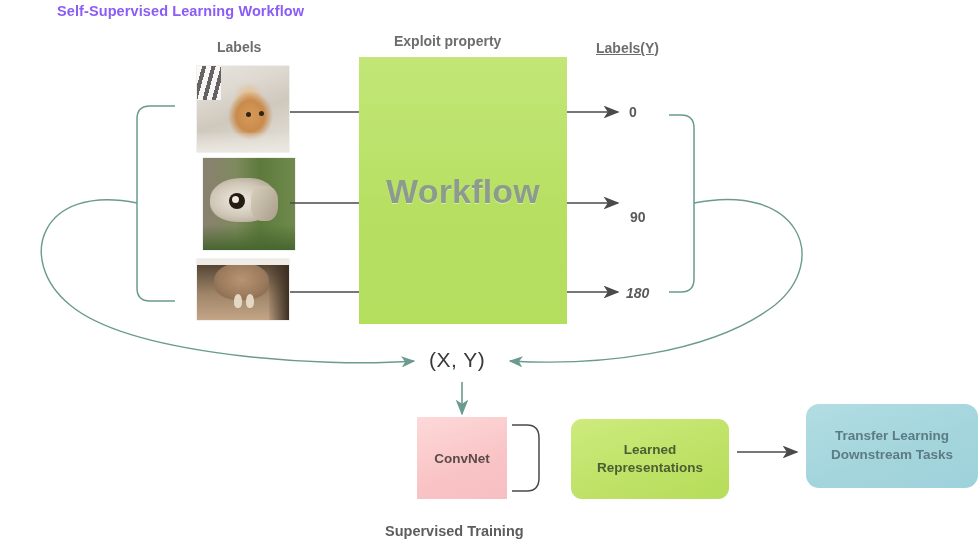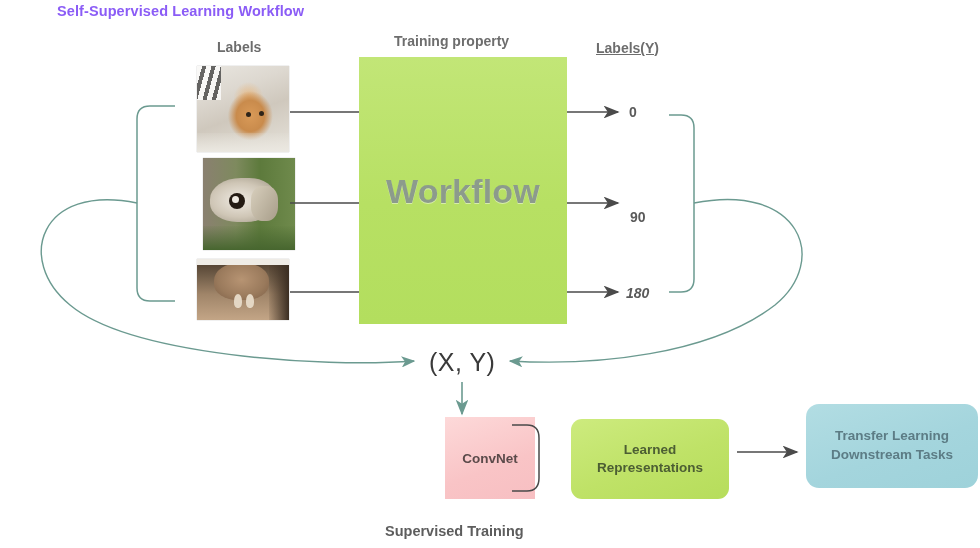--- a/index.html
+++ b/index.html
@@ -75,21 +75,21 @@
   }
   #lab0 { left: 629px; top: 104px; }
   #lab1 { left: 630px; top: 209px; }
   #lab2 { left: 626px; top: 285px; font-style: italic; }
 
   
   #convnet-box {
     left: 417px; top: 417px;
     width: 90px; height: 82px;
     background: linear-gradient(160deg,#fdd9d9 0%, #f9c4c6 60%, #f7bfc2 100%);
-    display: flex; align-items: center; justify-content: center; margin-left: 28px;
+    display: flex; align-items: center; justify-content: center;
   }
   #convnet-label {
     font-size: 13.5px; font-weight: bold; color: #5b4a4a;
   }
 
   #learned-box {
     left: 571px; top: 419px;
     width: 158px; height: 80px;
     border-radius: 11px;
     background: linear-gradient(160deg,#cdeb7e 0%, #bfe267 55%, #b6dd5b 100%);
@@ -108,21 +108,21 @@
     display: flex; align-items: center; justify-content: center;
   }
   #transfer-label {
     font-size: 13.5px; font-weight: bold; color: #5c7c85;
     text-align: center; line-height: 1.4;
   }
 
   
   #xy-node {
     left: 429px; top: 348px;
-    font-size: 25px; color: #3a3a3a;
+    font-size: 21px; color: #3a3a3a;
     letter-spacing: .5px;
   }
 
   
   #caption {
     left: 385px; top: 523px;
     font-size: 14.5px; font-weight: bold; color: #5d5d5d;
   }
 
   
@@ -132,21 +132,21 @@
   }
 </style>
 </head>
 <body>
 
 <div id="canvas">
 
   <div class="abs" id="title">Self-Supervised Learning Workflow</div>
 
   <div class="abs col-head" id="head-images">Labels</div>
-  <div class="abs col-head" id="head-exploit">Training property</div>
+  <div class="abs col-head" id="head-exploit">Exploit property</div>
   <div class="abs col-head" id="head-labels">Labels(Y)</div>
 
   <div class="abs thumb" id="img0">
     <div class="inner" style="background:
         radial-gradient(ellipse 34% 40% at 58% 58%, #d99a58 0%, #c98b4c 45%, rgba(201,139,76,0) 72%),
         radial-gradient(ellipse 22% 26% at 56% 38%, #e8b77e 0%, rgba(232,183,126,0) 75%),
         linear-gradient(160deg,#e9e6e0 0%, #ddd8d0 30%, #cfc8bd 55%, #e6e2da 100%);">
       <div style="position:absolute;left:0;top:0;width:26%;height:40%;background:repeating-linear-gradient(105deg,#ffffff 0 5px,#3b3b3b 5px 9px);opacity:.75;"></div>
       <div style="position:absolute;left:53%;top:53%;width:5px;height:5px;border-radius:50%;background:#2e2419;"></div>
       <div style="position:absolute;left:67%;top:52%;width:5px;height:5px;border-radius:50%;background:#2e2419;"></div>

